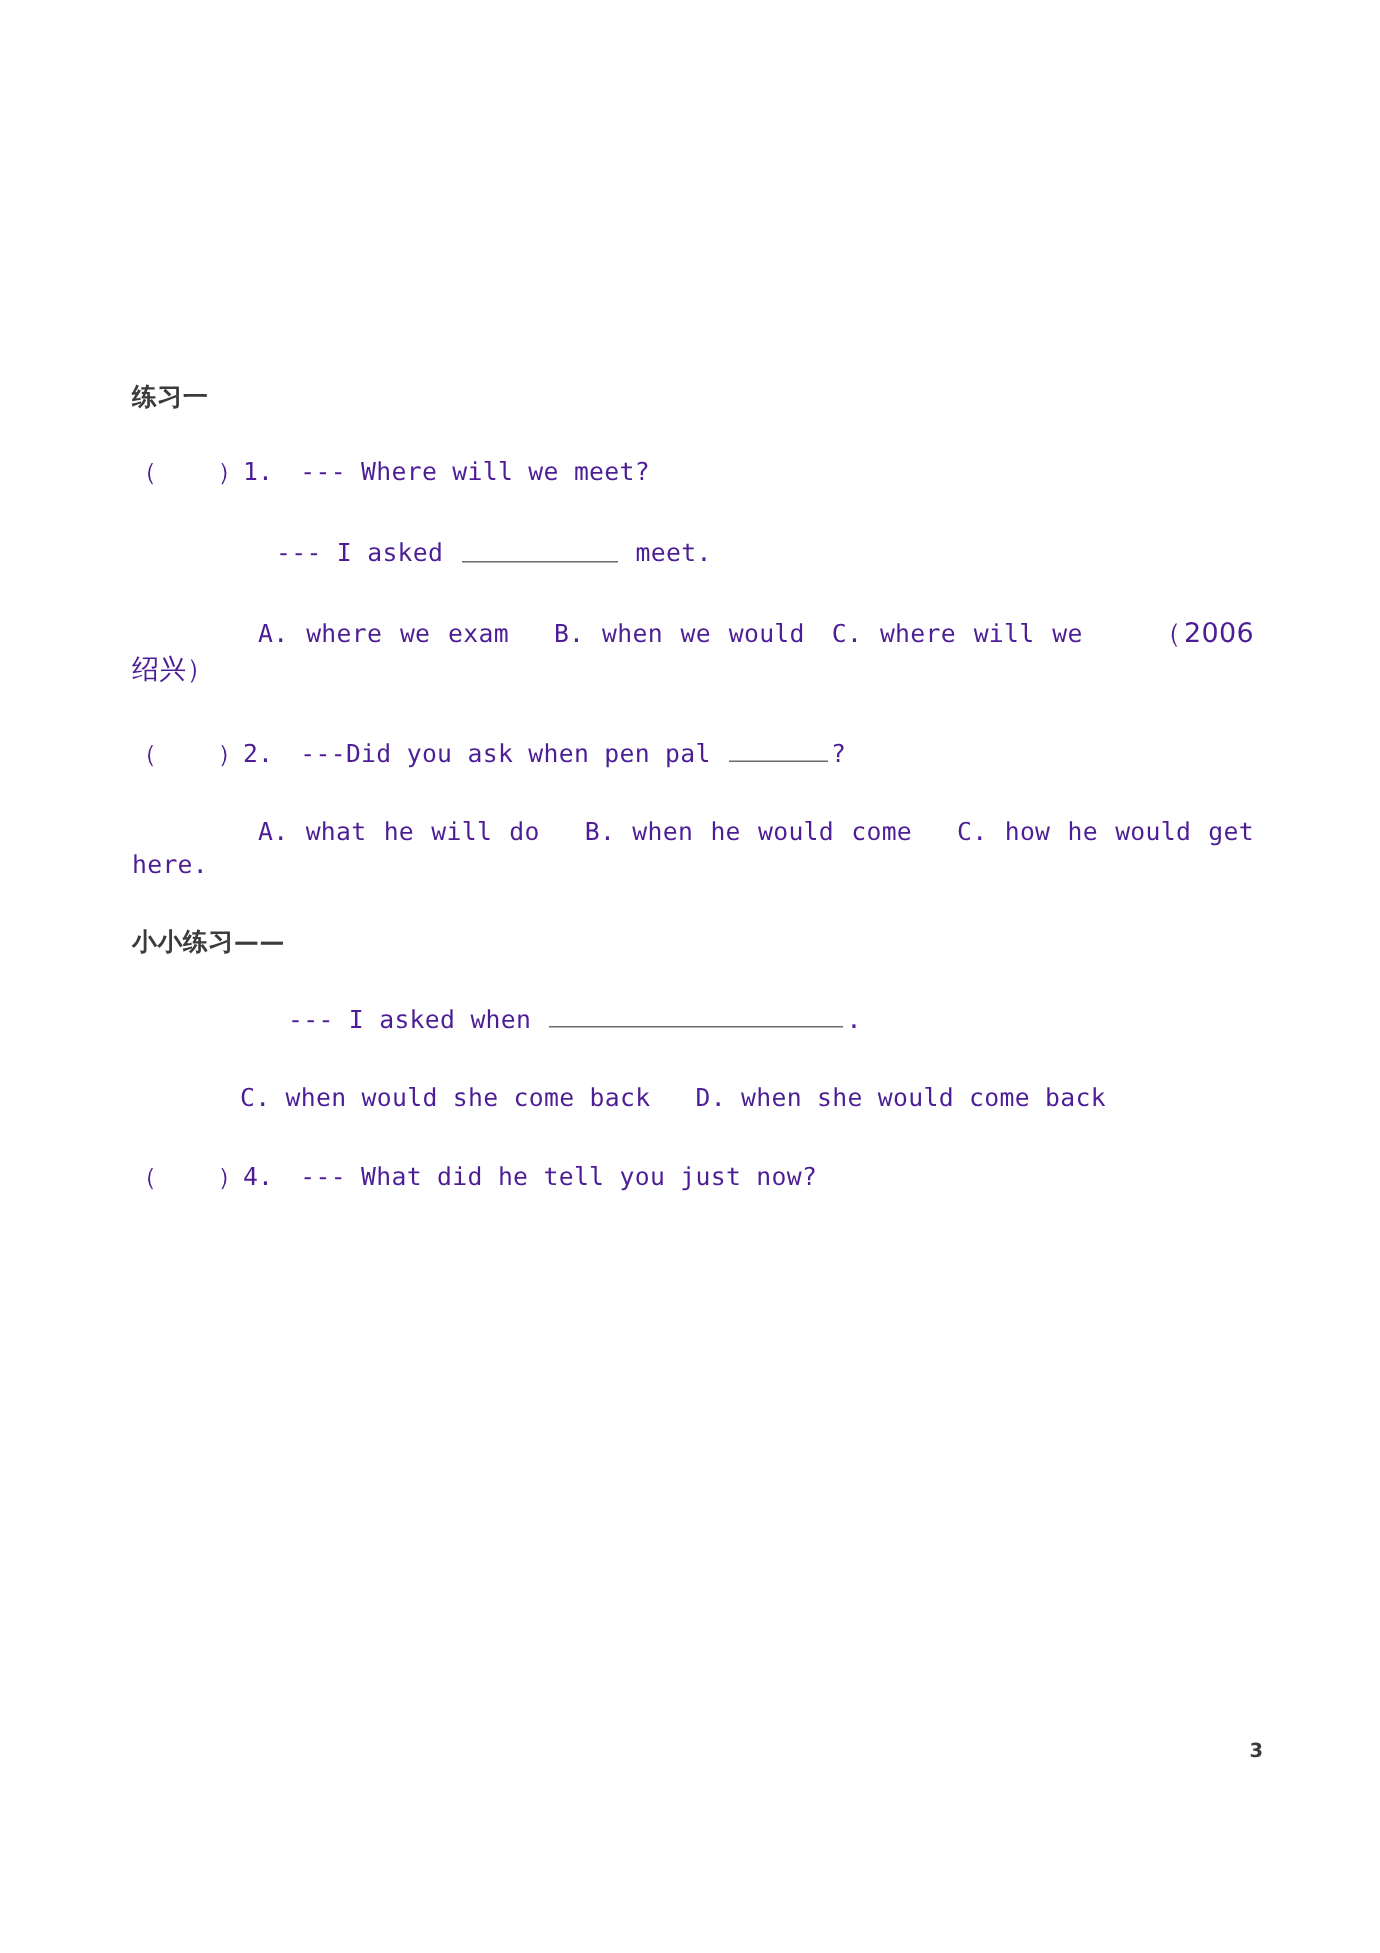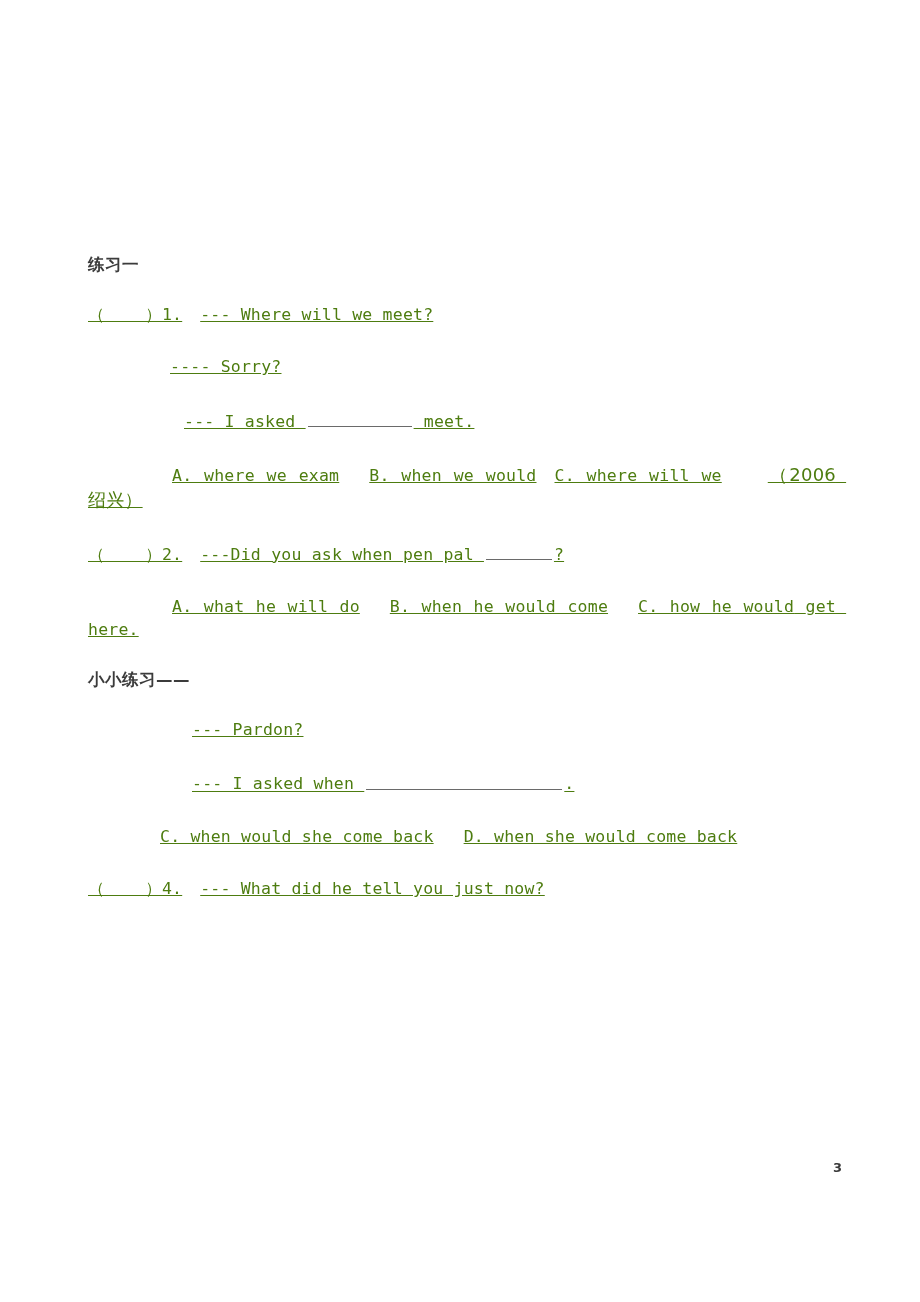--- a/index.html
+++ b/index.html
@@ -41,23 +41,22 @@
   }
   .heading-1 { margin-bottom: 30px; }
   .heading-2 { margin-top: 6px; margin-bottom: 30px; }
 
   
   .qline {
     font-size: 16.5px;
     line-height: 1.35;
     margin: 0 0 30px 0;
     white-space: pre-wrap;
-    color: #4d7c0f;
+    color: #4c1d95;
     letter-spacing: 0.2px;
-    text-decoration: underline;
   }
   .indent-0  { margin-left: 0px; }
   .indent-2  { margin-left: 82px; }
   .indent-3  { margin-left: 96px; }
   .indent-4  { margin-left: 104px; }
   .indent-5  { margin-left: 72px; }
   .indent-6  { margin-left: 110px; }
 
   
   .wrap {
@@ -103,35 +102,33 @@
 </head>
 <body>
 
 <div class="page">
   <div class="content">
 
     <div class="heading heading-1">练习一</div>
 
     <div class="qline indent-0"><span>（    ）1.</span><span class="gap-sm"></span><span>--- Where will we meet?</span></div>
 
-    <div class="qline indent-2"><span>---- Sorry?</span></div>
 
     <div class="qline indent-3"><span>--- I asked </span><span class="blank blank-md"></span><span> meet.</span></div>
 
     <div class="qline wrap"><span>A. where we exam</span><span class="gap-md"></span><span>B. when we would</span><span class="gap-sm"></span><span>C. where will we</span><span class="gap-lg"></span><span class="cn">（2006</span> <span class="cn">绍兴）</span></div>
 
     <div class="qline indent-0"><span>（    ）2.</span><span class="gap-sm"></span><span>---Did you ask when pen pal </span><span class="blank blank-sm"></span><span>?</span></div>
 
 
     <div class="qline wrap"><span>A. what he will do</span><span class="gap-md"></span><span>B. when he would come</span><span class="gap-md"></span><span>C. how he would</span> <span>get here.</span></div>
 
     <div class="heading heading-2">小小练习——</div>
 
 
-    <div class="qline indent-4"><span>--- Pardon?</span></div>
 
     <div class="qline indent-4"><span>--- I asked when </span><span class="blank blank-xl"></span><span>.</span></div>
 
 
     <div class="qline indent-5"><span>C. when would she come back</span><span class="gap-md"></span><span>D. when she would come back</span></div>
 
     <div class="qline indent-0"><span>（    ）4.</span><span class="gap-sm"></span><span>--- What did he tell you just now?</span></div>
 
 
   </div>

